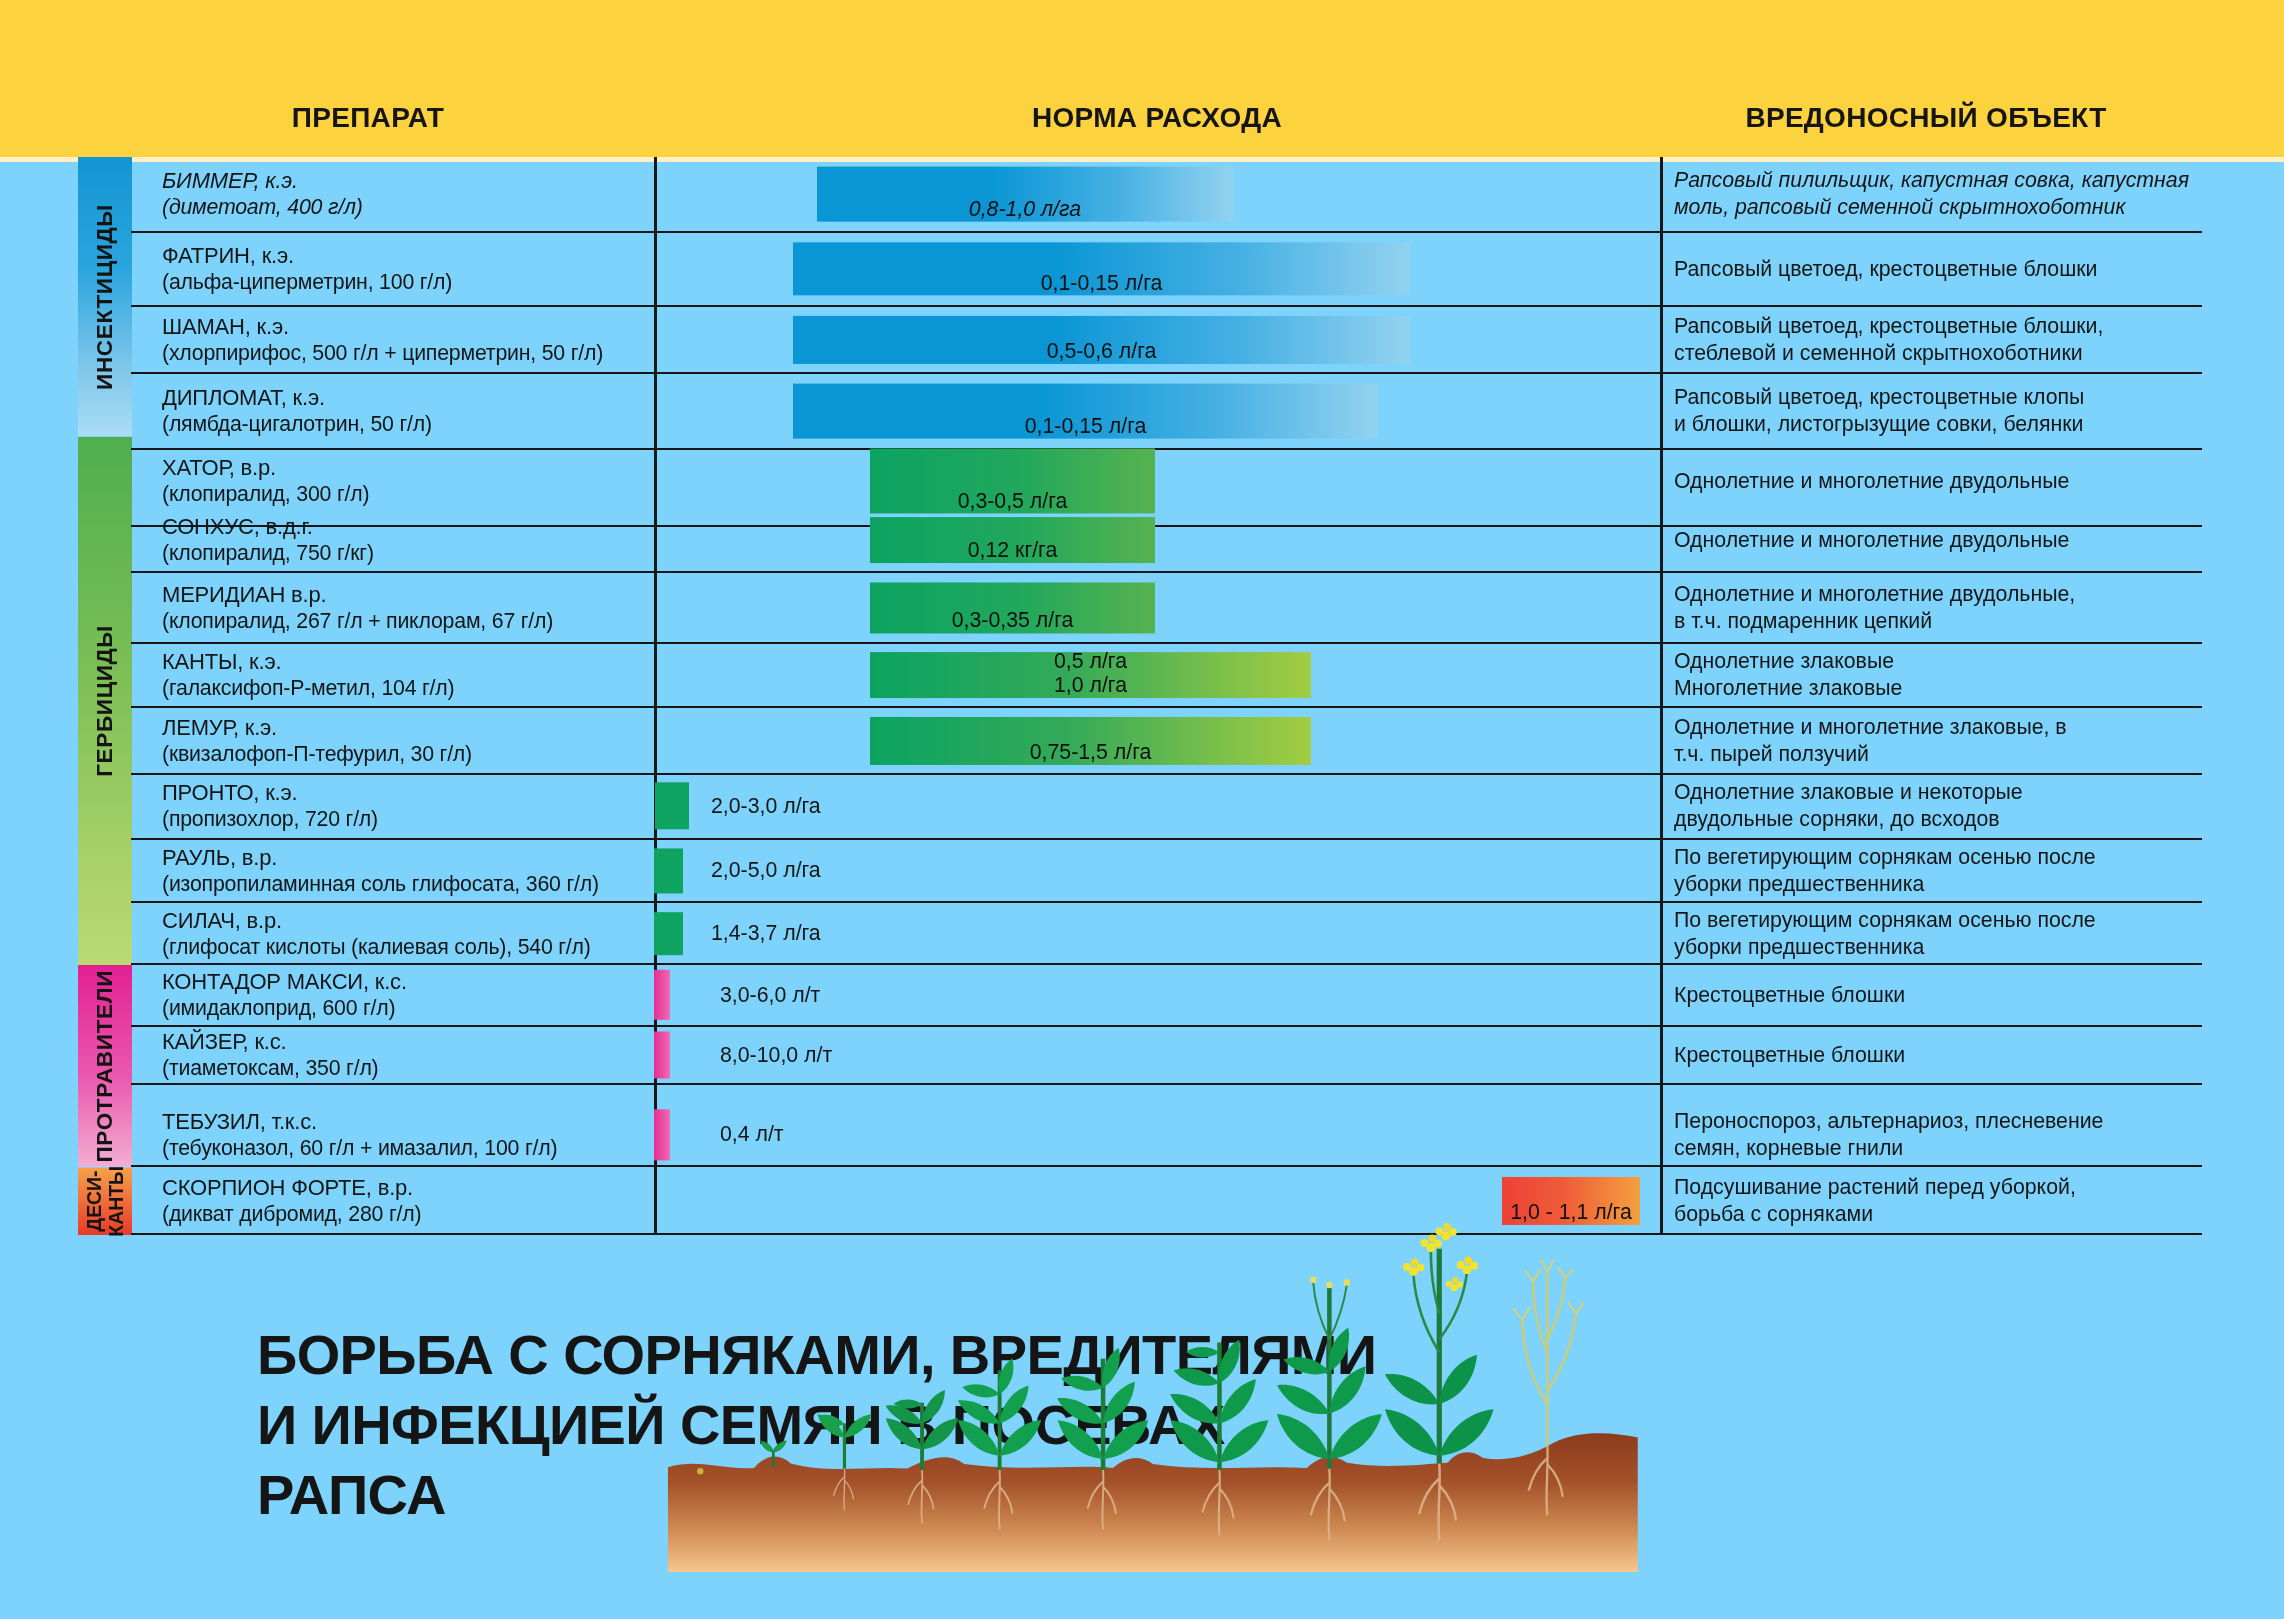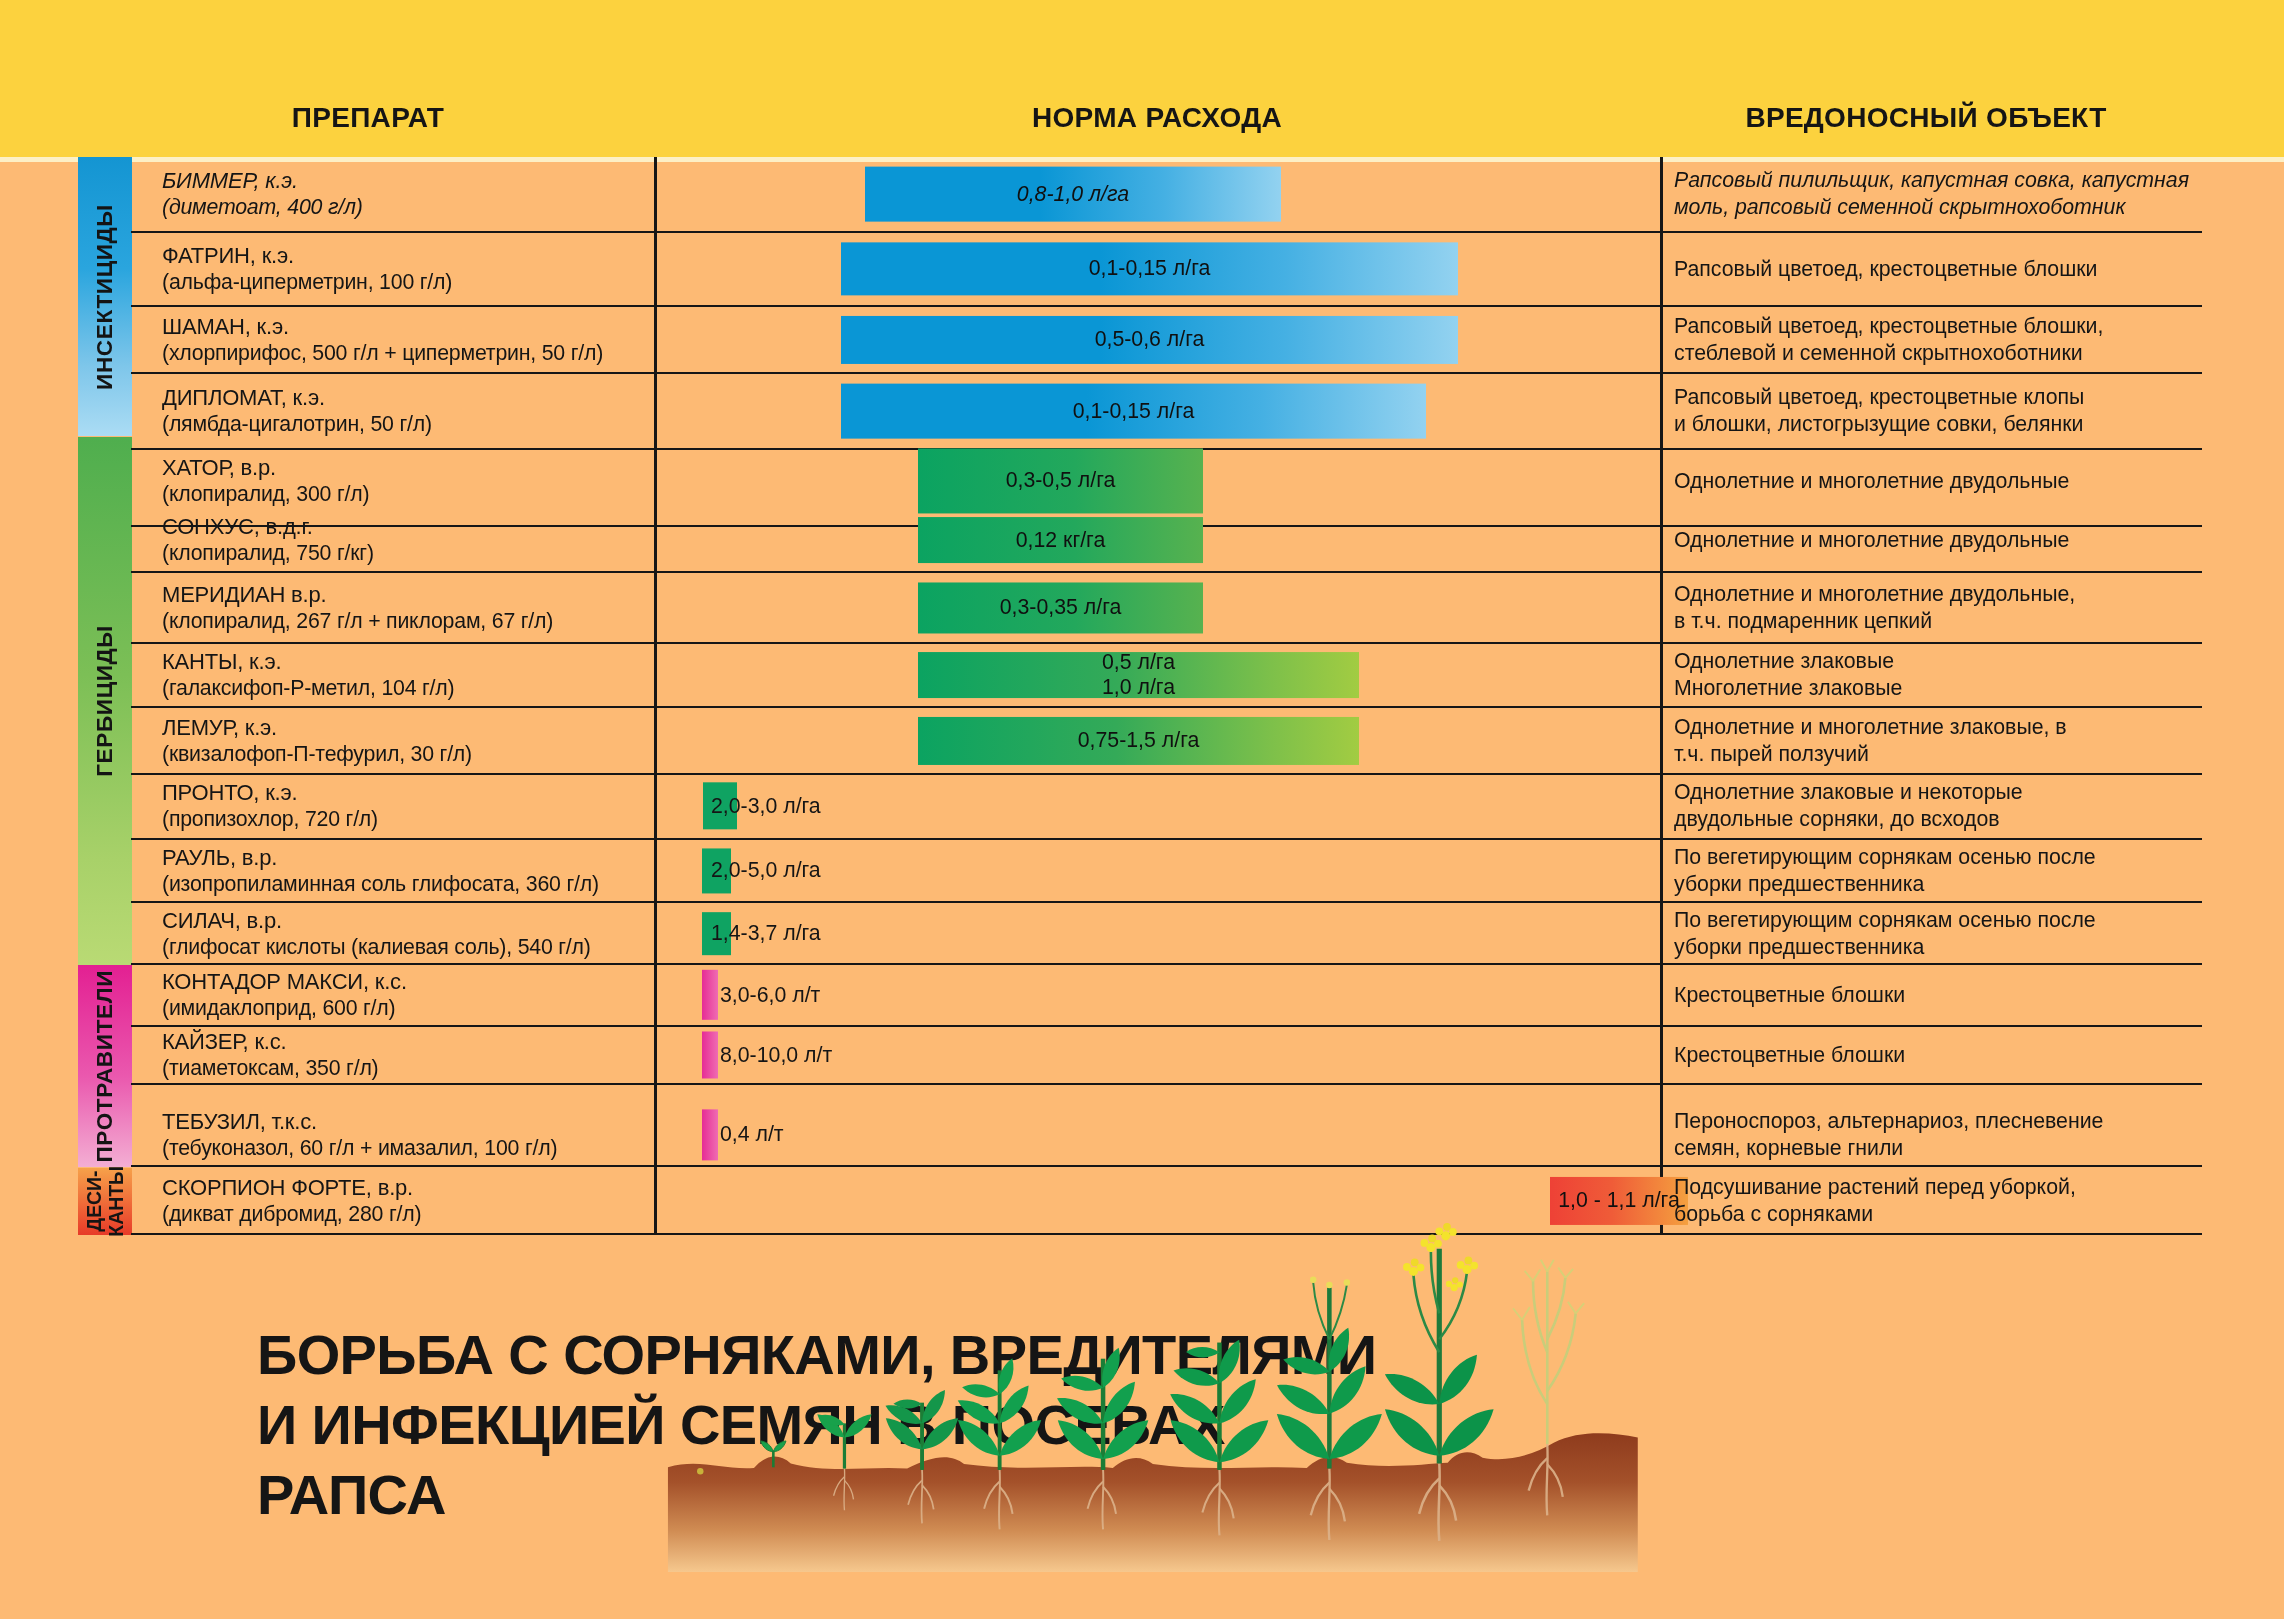--- a/index.html
+++ b/index.html
@@ -1,18 +1,18 @@
 <!DOCTYPE html>
 <html style="font-size:10.3px"><head>
 <meta charset="utf-8">
 <style>
   * { margin:0; padding:0; box-sizing:border-box; }
   html,body { background:#ffffff; }
   .page {
-    position:relative; width:2284px; height:1619px; background:#fdba74;
+    position:relative; width:2284px; height:1619px; background:#7dd3fc;
     font-family:"Liberation Sans", sans-serif; color:#151515; overflow:hidden;
   }
   
   .header { position:absolute; left:0; top:0; width:2284px; height:157px; background:#fcd23e; }
   .header-fade { position:absolute; left:0; top:157px; width:2284px; height:5.2px; background:#fdf0c6; }
   .hcol { position:absolute; top:102px; transform:translateX(-50%); font-size:28px; font-weight:700; letter-spacing:0.3px; white-space:nowrap; }
   .hcol1 { left:368px; } .hcol2 { left:1157px; } .hcol3 { left:1926px; }
 
   
   .vline { position:absolute; top:157px; height:1078px; width:2.6px; background:#161616; }
@@ -39,21 +39,21 @@
   .r10{top:774px;height:66px;}.r11{top:840px;height:63px;} .r12{top:904px;height:61px;}
   .r13{top:965px;height:62px;} .r14{top:1027px;height:58px;}.r15{top:1104px;height:63px;}
   .r16{top:1168px;height:67px;}
 
   .cell { position:absolute; top:0; height:100%; display:flex; flex-direction:column; justify-content:center; }
   .name-cell { left:31px; width:615px; }
   .pname { font-size:22px; line-height:27px; font-weight:400; letter-spacing:-0.2px; }
   .pdet  { font-size:21.3px; line-height:27px; font-weight:400; letter-spacing:-0.2px; }
   .pest-cell { left:1543px; width:537px; font-size:21.3px; line-height:27px; white-space:pre-line; }
 
-  .bar { position:absolute; top:50%; transform:translateY(-50%); height:74%; display:flex; align-items:center; justify-content:center;margin-left:48px; }
+  .bar { position:absolute; top:50%; transform:translateY(-50%); height:74%; display:flex; align-items:flex-end; justify-content:center; }
   .bar span { font-size:21.3px; line-height:24.6px; color:#101010; text-align:center; white-space:pre-line; }
   .bar-blue  { background:linear-gradient(90deg,#0a96d5 0%,#0a96d5 42%,#45b0e3 72%,#93d2f0 100%); }
   .bar-green-s { background:linear-gradient(90deg,#0ba361 0%,#23a85c 55%,#57b24f 100%); }
   .bar-green-l { background:linear-gradient(90deg,#0ba361 0%,#34aa58 45%,#7dc04a 80%,#a2cc42 100%); }
   .bar-solid-green { background:#0fa362; }
   .bar-pink { background:linear-gradient(90deg,#e62c95 0%,#ef6cb2 100%); }
   .bar-redorange { background:linear-gradient(90deg,#ee4136 0%,#ef5c38 45%,#f4a03f 100%); }
 
   .r1 .bar{left:686px;width:416px;}  .r2 .bar{left:662px;width:617px;}
   .r3 .bar{left:662px;width:617px;}  .r4 .bar{left:662px;width:585px;}

